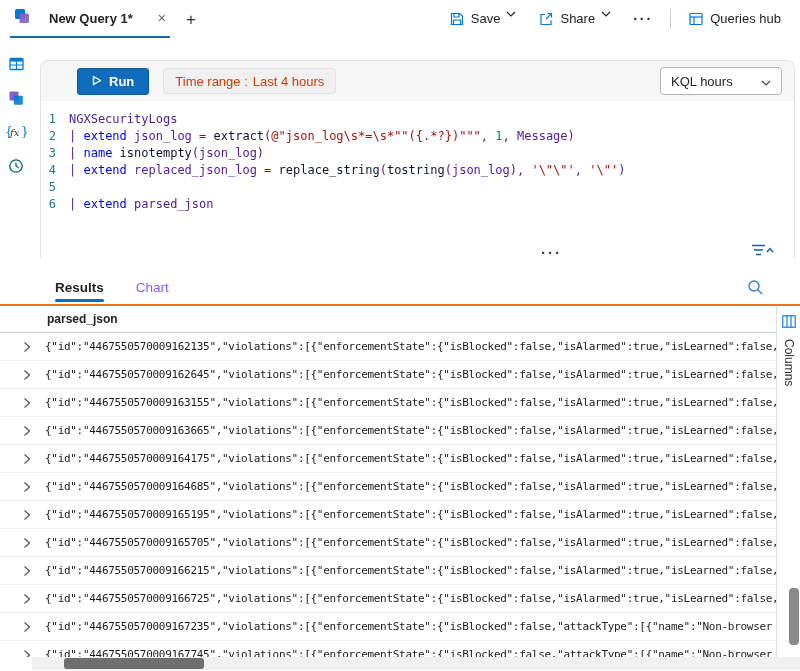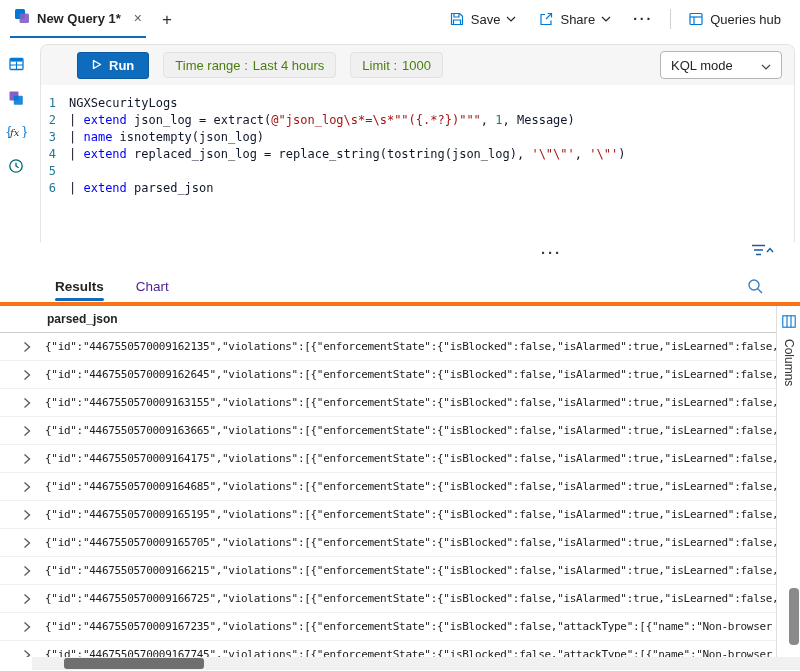--- a/index.html
+++ b/index.html
@@ -2,58 +2,58 @@
 <html><head>
 <meta charset="utf-8">
 <style>
   *{box-sizing:border-box;margin:0;padding:0}
   html,body{width:800px;height:671px;overflow:hidden;background:#fff;
     font-family:"Liberation Sans","DejaVu Sans",sans-serif;color:#242424}
   .app{position:relative;width:800px;height:671px;background:#fff;overflow:hidden}
 
   
   .topbar{position:absolute;top:0;left:0;right:0;height:38px;display:flex;align-items:center;padding-left:10px;background:#fff}
-  .tab{display:flex;align-items:center;gap:7px;height:38px;padding:0 4px;border-bottom:2px solid #0f6cbd;cursor:pointer}
+  .tab{display:flex;align-items:center;gap:19px;height:38px;padding:0 4px;border-bottom:2px solid #0f6cbd;cursor:pointer}
   .tab-title{font-size:13px;font-weight:700;color:#242424;white-space:nowrap}
   .tab-close{font-size:14px;color:#605e5c;margin-left:6px}
   .new-tab{border:none;background:none;font-size:17px;color:#323130;margin-left:16px;cursor:pointer;line-height:1}
   .tb-spacer{flex:1}
   .topbar-right{display:flex;align-items:center;margin-right:8px}
-  .tb-action{display:flex;align-items:center;gap:6px;font-size:13px;color:#242424;padding:0 11px;cursor:pointer;white-space:nowrap}
+  .tb-action{display:flex;gap:6px;font-size:13px;color:#242424;padding:0 11px;cursor:pointer;white-space:nowrap}
   .tb-action svg{display:block}
   .tb-divider{width:1px;height:20px;background:#d1d1d1;margin:0 6px}
   .more-dots{font-size:14px;font-weight:700;color:#242424;letter-spacing:2px}
 
   
   .sidebar{position:absolute;top:38px;left:0;width:32px;height:234px;display:flex;flex-direction:column;align-items:center;padding-top:16px;gap:14px;background:#fff}
   .side-btn{width:22px;height:20px;display:flex;align-items:center;justify-content:center;background:none;border:none;cursor:pointer}
 
   
-  .query-panel{position:absolute;left:40px;top:44px;right:5px;height:198px;border:1px solid #e3e3e3;border-bottom:none;border-radius:8px 8px 0 0;background:#fff;overflow:hidden}
+  .query-panel{position:absolute;left:40px;top:60px;right:5px;height:198px;border:1px solid #e3e3e3;border-bottom:none;border-radius:8px 8px 0 0;background:#fff;overflow:hidden}
   .qtoolbar{height:40px;background:#f6f6f6;display:flex;align-items:center;padding:0 12px 0 36px}
   .run-btn{display:flex;align-items:center;gap:7px;height:27px;padding:0 14px;background:#0f6cbd;color:#fff;border:1px solid #0b5aa0;border-radius:3px;font-size:13px;font-weight:700;cursor:pointer}
-  .pill{display:flex;align-items:center;height:26px;padding:0 11px;margin-left:14px;background:#f0f0f0;border:1px solid #e2e2e2;border-radius:4px;font-size:13px;color:#4d7c0f;cursor:pointer;white-space:nowrap}
+  .pill{display:flex;align-items:center;height:26px;padding:0 11px;margin-left:14px;background:#f0f0f0;border:1px solid #e2e2e2;border-radius:4px;font-size:13px;color:#c2410c;cursor:pointer;white-space:nowrap}
   .pill .pill-value{font-weight:400;margin-left:5px}
   .qtb-spacer{flex:1}
   .mode-select{display:flex;align-items:center;justify-content:space-between;width:122px;height:28px;padding:0 10px;background:#fff;border:1px solid #b5b5b5;border-radius:4px;font-size:13px;cursor:pointer}
 
   .editor{padding-top:10px;font-family:"DejaVu Sans Mono","Liberation Mono",monospace;font-size:12px;line-height:17px;cursor:text}
   .ed-line{display:flex;white-space:pre}
   .ed-ln{width:28px;text-align:right;padding-right:13px;color:#237893;flex:none}
   .tok-kw{color:#0000ff}.tok-fn{color:#0f172a}.tok-ul{text-decoration:underline}
-  .tok-str{color:#a31515}.tok-num{color:#098658}.tok-pl{color:#0f172a}
+  .tok-str{color:#a31515}.tok-num{color:#098658}.tok-pl{color:#4c1d95}
 
   
   .split-ellipsis{position:absolute;top:244px;left:541px;font-size:15px;font-weight:700;letter-spacing:2px;color:#3b3a39;cursor:row-resize}
   .collapse-icon{position:absolute;top:243px;right:26px;cursor:pointer}
 
   
   .results{position:absolute;top:270px;left:0;right:0;bottom:0;background:#fff}
-  .rtabs{position:absolute;top:0;left:0;right:0;height:36px;display:flex;align-items:center;padding-left:55px;border-bottom:4px solid #f97316}
-  .rtab{position:relative;height:36px;display:flex;align-items:center;font-size:13.5px;color:#4c1d95;cursor:pointer;margin-right:32px}
+  .rtabs{position:absolute;top:0;left:0;right:0;height:36px;display:flex;align-items:center;padding-left:55px;border-bottom:2px solid #f97316}
+  .rtab{position:relative;height:36px;display:flex;align-items:center;font-size:13.5px;color:#8b5cf6;cursor:pointer;margin-right:32px}
   .rtab.active{font-weight:700;color:#242424}
   .rtab.active::after{content:"";position:absolute;left:0;right:0;bottom:3px;height:3px;background:#0f6cbd;border-radius:2px}
   .rtabs-spacer{flex:1}
   .search-btn{margin-right:36px;cursor:pointer;display:flex}
   .grid-header{position:absolute;top:36px;left:0;right:24px;height:27px;display:flex;align-items:center;padding-left:47px;font-size:12px;font-weight:700;border-bottom:1px solid #cfcdcb;color:#242424}
   .grid-rows{position:absolute;top:63px;left:0;right:24px;bottom:14px;overflow:hidden}
   .grid-row{height:28px;display:flex;align-items:center;padding-left:23px;border-bottom:1px solid #f1f0ee;cursor:pointer}
   .row-chev{flex:none;display:flex;margin-right:14px}
   .row-text{font-family:"DejaVu Sans Mono","Liberation Mono",monospace;font-size:11px;letter-spacing:-0.3px;white-space:nowrap;overflow:hidden;color:#1d1c1b}
 
@@ -167,27 +167,23 @@
           <svg width="10" height="11" viewBox="0 0 10 11" fill="none" stroke="#fff" stroke-width="1.4" stroke-linejoin="round">
               <path d="M1.5 1.5 L8.5 5.5 L1.5 9.5 Z"></path>
             </svg>
         </span>
         <span>Run</span>
       </button>
       <button class="pill">
         <span class="pill-label">Time range :</span>
         <span class="pill-value">Last 4 hours</span>
       </button>
-      <button class="pill">
-        <span class="pill-label">Limit :</span>
-        <span class="pill-value">1000</span>
-      </button>
       <div class="qtb-spacer"></div>
       <div class="mode-select">
-        <span>KQL mode</span>
+        <span>KQL hours</span>
         <span>
           <svg width="10" height="6" viewBox="0 0 10 6" fill="none" stroke="#424242" stroke-width="1.2">
               <path d="M1 1 L5 5 L9 1"></path>
             </svg>
         </span>
       </div>
     </div>
     <div class="editor">
       <div id="editor-lines">
           <div class="ed-line"><span class="ed-ln">1</span><span class="ed-code"><span class="tok-pl">NGXSecurityLogs</span></span></div>

